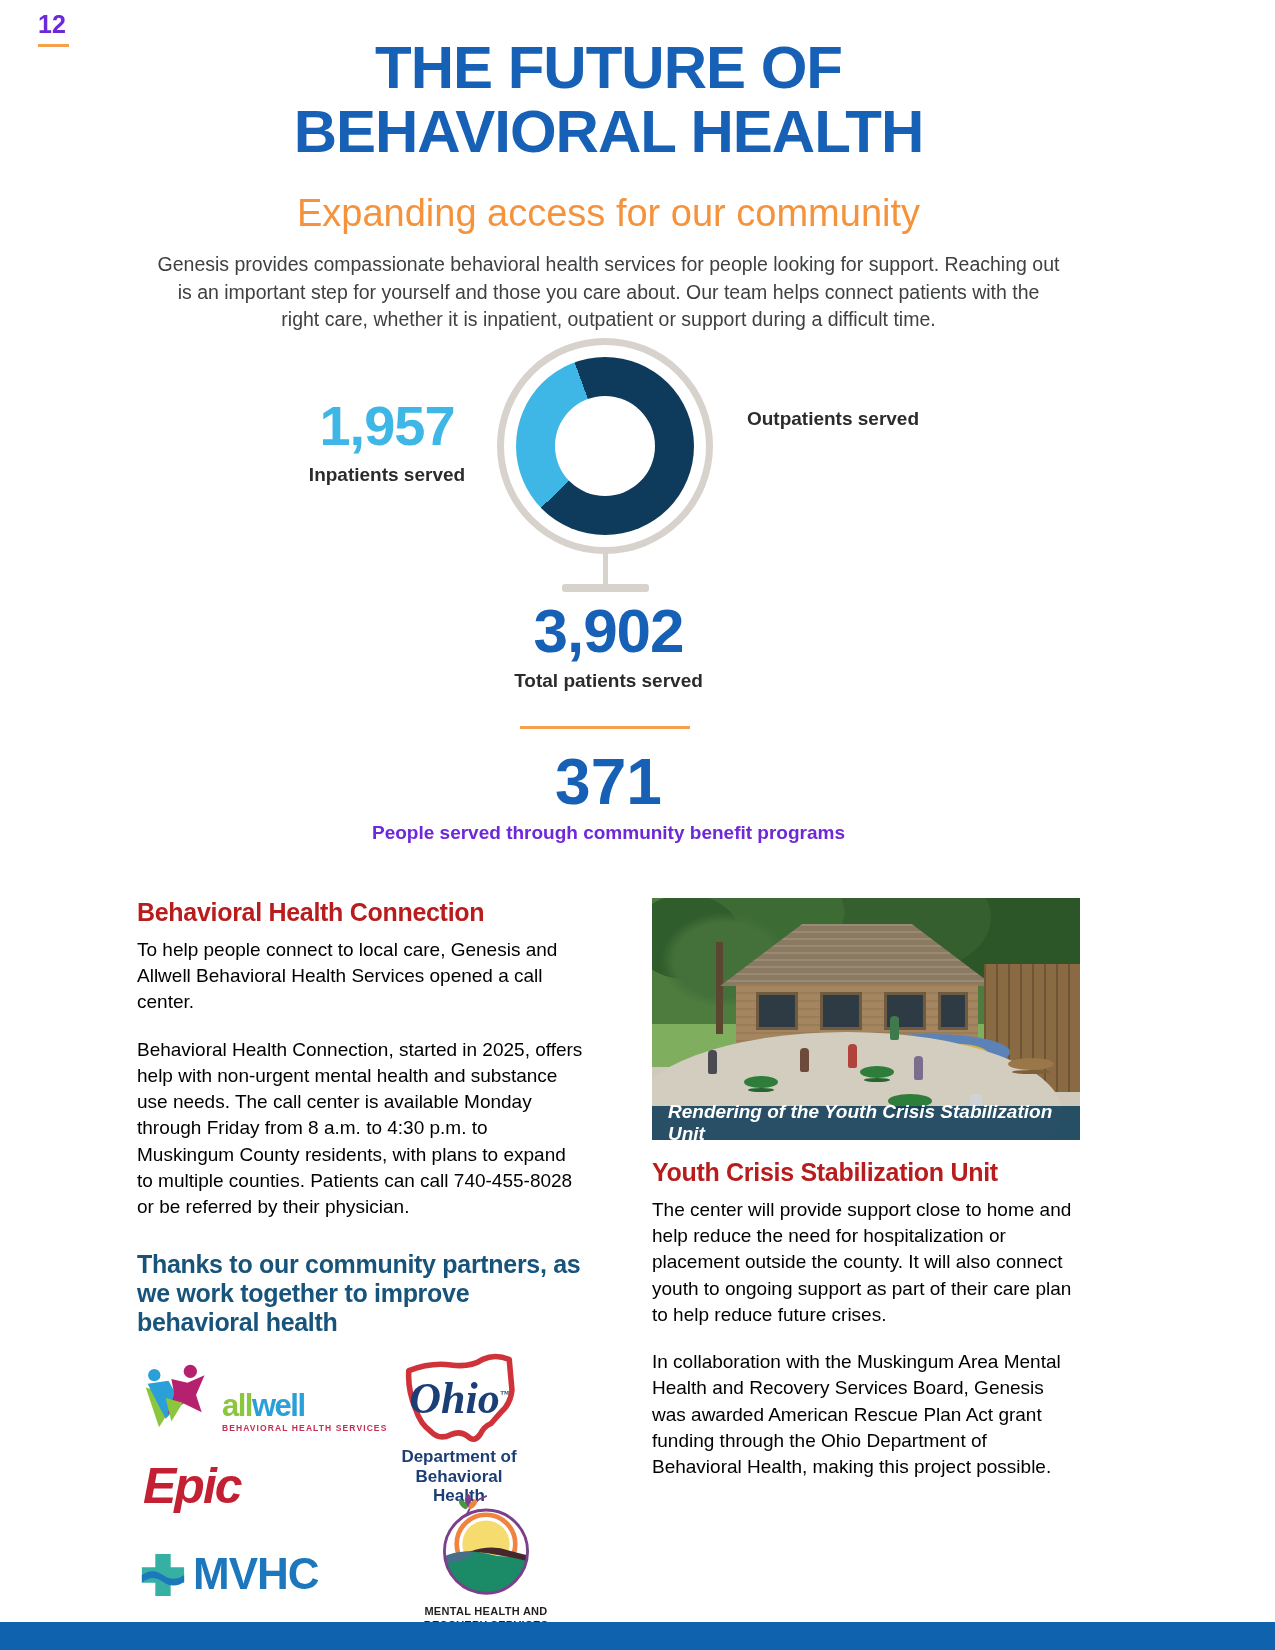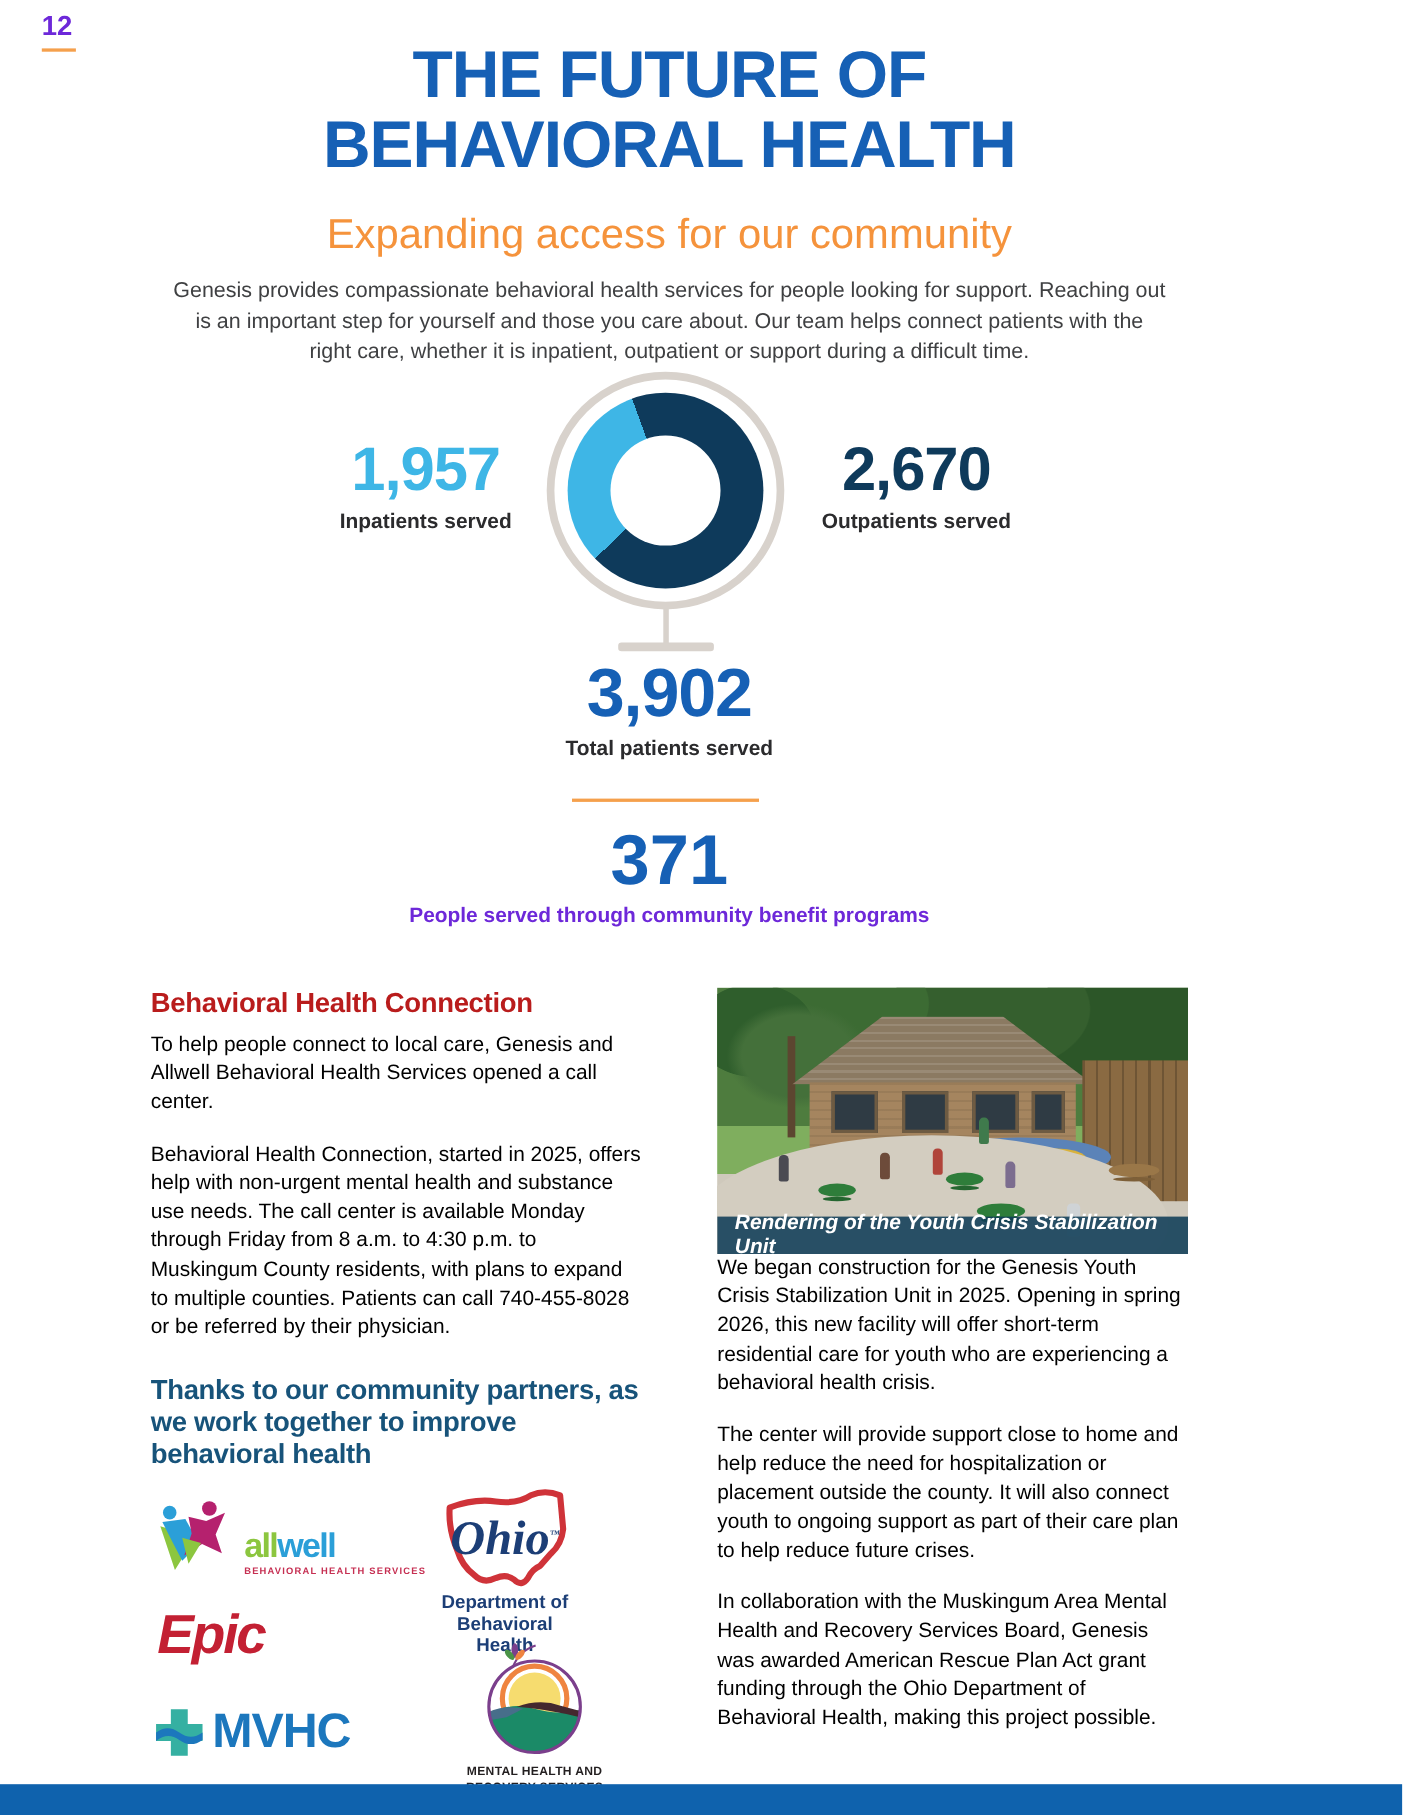--- a/index.html
+++ b/index.html
@@ -131,21 +131,20 @@
 
     <div class="magnifier-ring">
       <div class="donut">
         <div class="donut-hole"></div>
       </div>
     </div>
     <div class="stand-stem"></div>
     <div class="stand-base"></div>
 
     <div class="stat stat-right">
-      <div class="stat-number">2,670</div>
       <div class="stat-label">Outpatients served</div>
     </div>
 
     <div class="total-block">
       <div class="total-number">3,902</div>
       <div class="total-label">Total patients served</div>
     </div>
 
     <div class="orange-divider"></div>
 
@@ -267,21 +266,21 @@
         <div class="img-person" style="left:148px; top:150px; background:#6d4b3a;"></div>
         <div class="img-person" style="left:196px; top:146px; background:#b0443a;"></div>
         <div class="img-person" style="left:262px; top:158px; background:#7c6d8f;"></div>
         <div class="img-person" style="left:318px; top:196px; width:12px; height:30px; background:#cfd3d6;"></div>
         <div class="img-person" style="left:238px; top:118px; background:#3f7a4c;"></div>
         <div class="img-caption">
           <span>Rendering of the Youth Crisis Stabilization Unit</span>
         </div>
       </div>
 
-      <p class="body-p">We began construction for the Genesis Youth Crisis Stabilization Unit in 2025. Opening in spring 2026, this new facility will offer short-term residential care for youth who are experiencing a behavioral health crisis.</p>
+      <h3 class="section">Youth Crisis Stabilization Unit</h3>
       <p class="body-p">The center will provide support close to home and help reduce the need for hospitalization or placement outside the county. It will also connect youth to ongoing support as part of their care plan to help reduce future crises.</p>
       <p class="body-p">In collaboration with the Muskingum Area Mental Health and Recovery Services Board, Genesis was awarded American Rescue Plan Act grant funding through the Ohio Department of Behavioral Health, making this project possible.</p>
     </div>
 
   </div>
 
   <div class="bottom-bar"></div>
 </div>
 
 </body></html>

